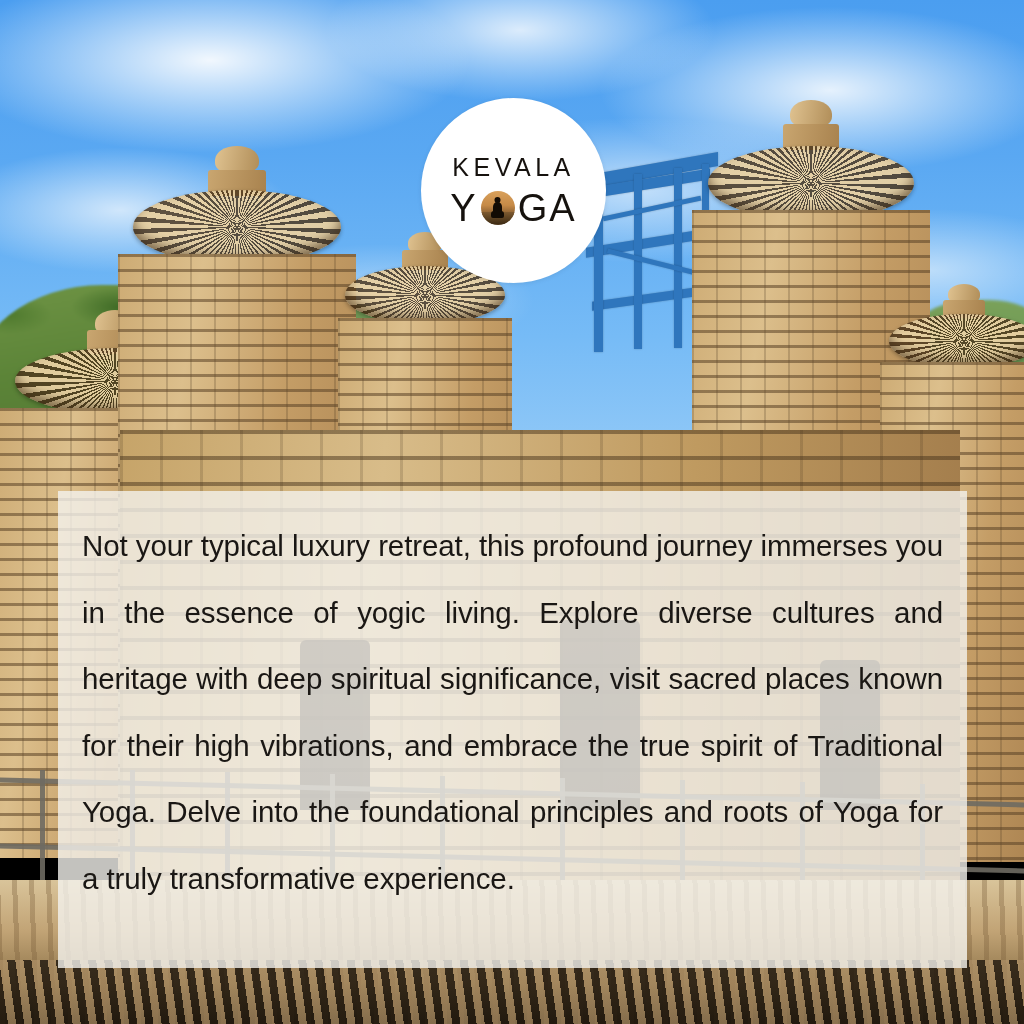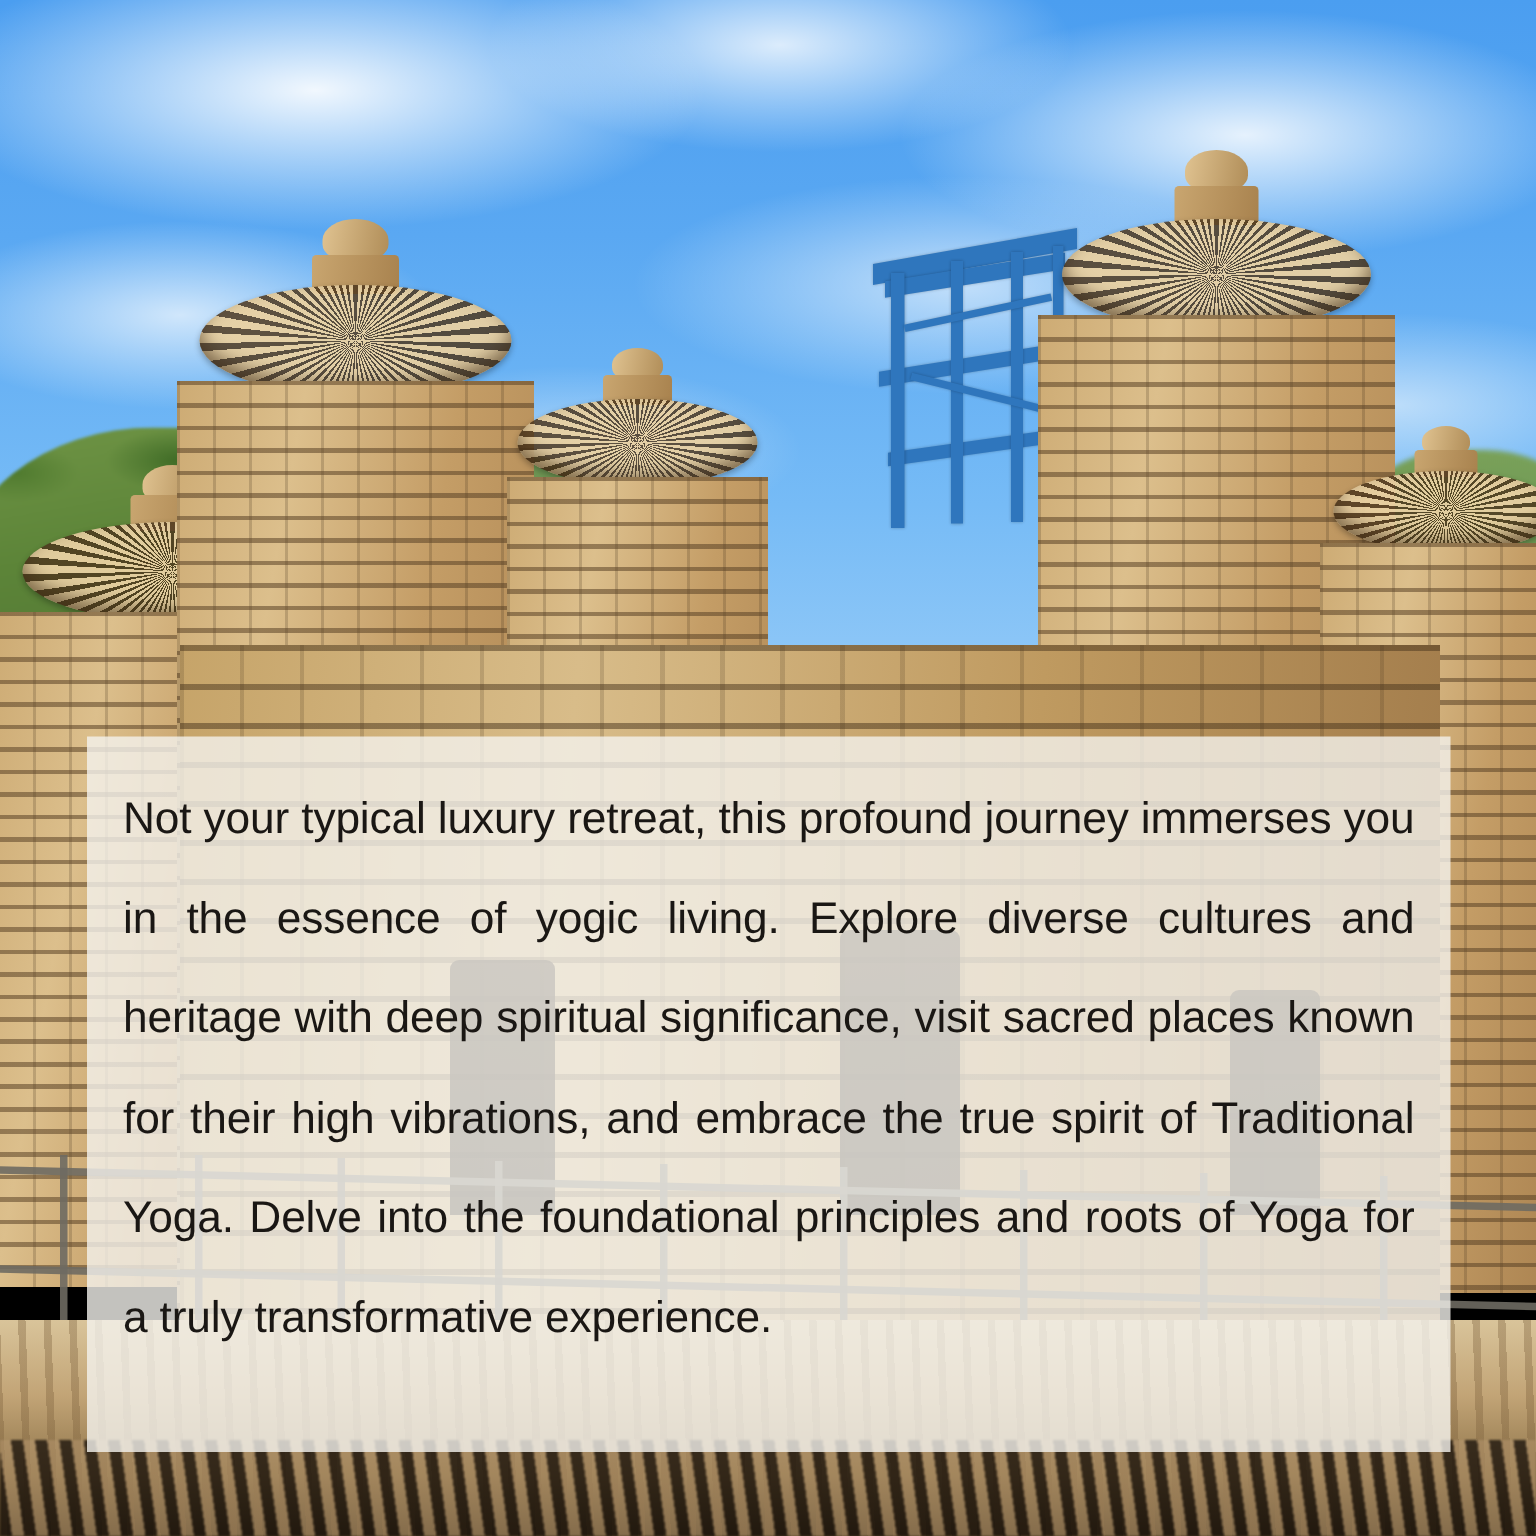--- a/index.html
+++ b/index.html
@@ -345,19 +345,34 @@
       <i style="left:560px;top:18px;width:5px;height:152px;"></i>
       <i style="left:680px;top:20px;width:5px;height:150px;"></i>
       <i style="left:800px;top:22px;width:5px;height:148px;"></i>
       <i style="left:920px;top:24px;width:5px;height:146px;"></i>
     </div>
 
     <div class="ground"></div>
     <div class="ground-dark"></div>
   </div>
 
+  <div class="logo-badge">
+    <div class="logo-kevala">KEVALA</div>
+    <div class="logo-yoga">
+      <span>Y</span>
+      <span class="yoga-o">
+        <span class="horizon"></span>
+        <span class="figure">
+          <span class="fig-head"></span>
+          <span class="fig-torso"></span>
+          <span class="fig-legs"></span>
+        </span>
+      </span>
+      <span>GA</span>
+    </div>
+  </div>
 
 
   <div class="body-panel">
     <p class="body-text">Not your typical luxury retreat, this profound journey immerses you in the essence of yogic living. Explore diverse cultures and heritage with deep spiritual significance, visit sacred places known for their high vibrations, and embrace the true spirit of Traditional Yoga. Delve into the foundational principles and roots of Yoga for a truly transformative experience.</p>
   </div>
 
 </div>
 
 </body></html>

